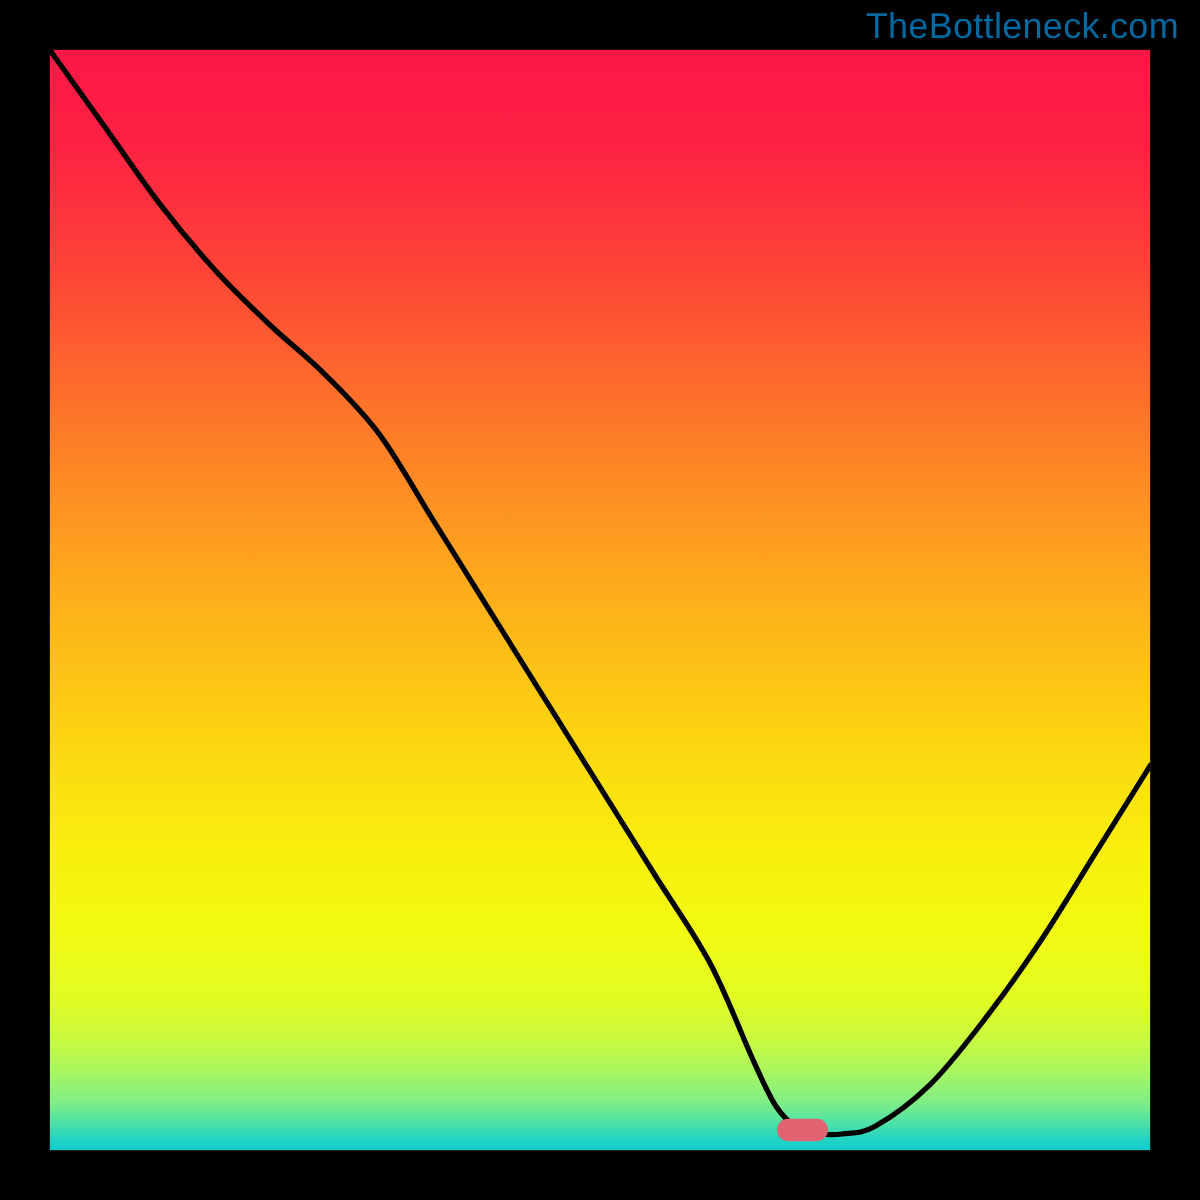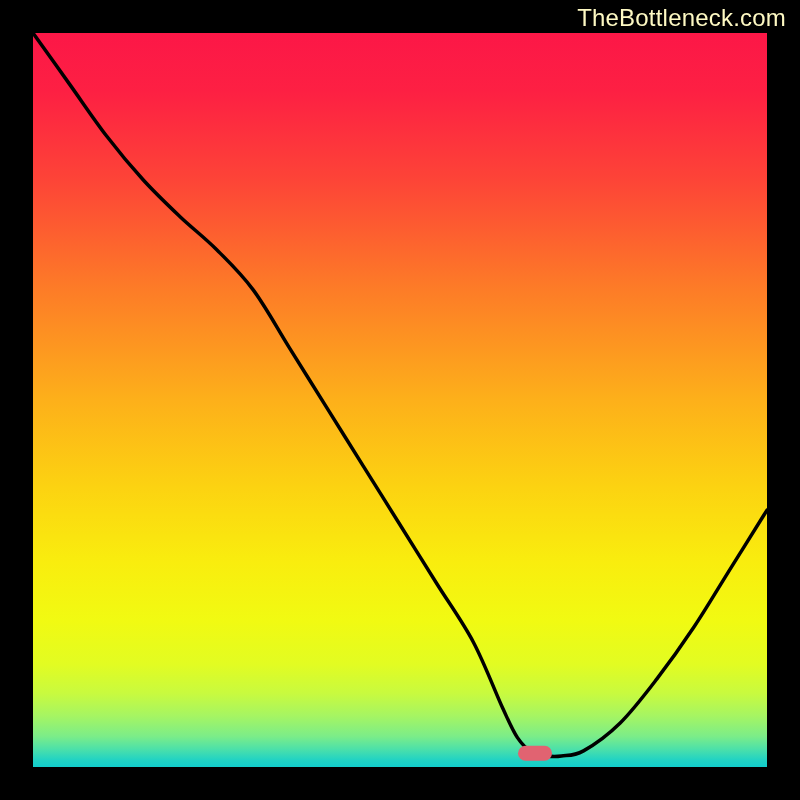--- a/index.html
+++ b/index.html
@@ -16,21 +16,21 @@
     height: 800px;
     background: #000;
   }
   .watermark {
     position: absolute;
     top: 4px;
     right: 14px;
     font-family: Arial, Helvetica, sans-serif;
     font-size: 24px;
     font-weight: 500;
-    color: #fef9c3;
+    color: #0369a1;
     letter-spacing: 0.2px;
   }
   .plot {
     position: absolute;
     left: 33px;
     top: 33px;
     width: 734px;
     height: 734px;
     overflow: hidden;
   }

